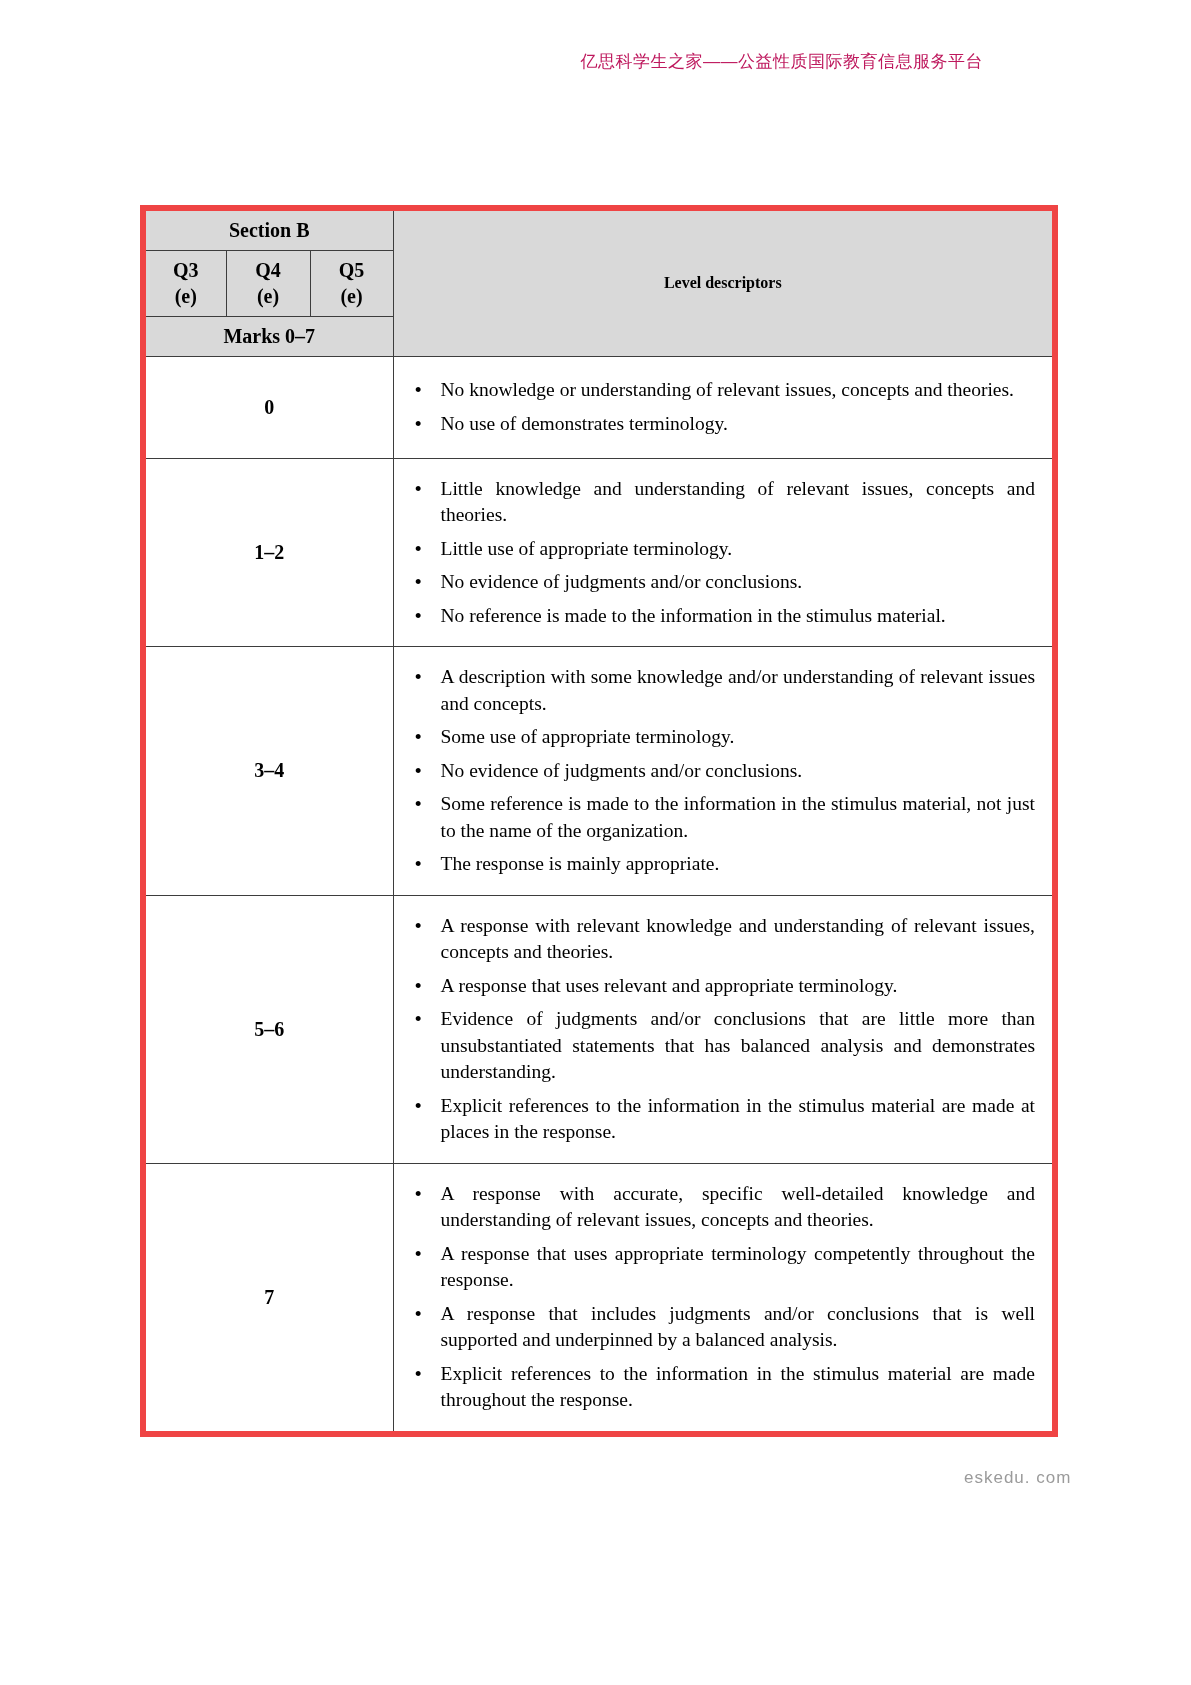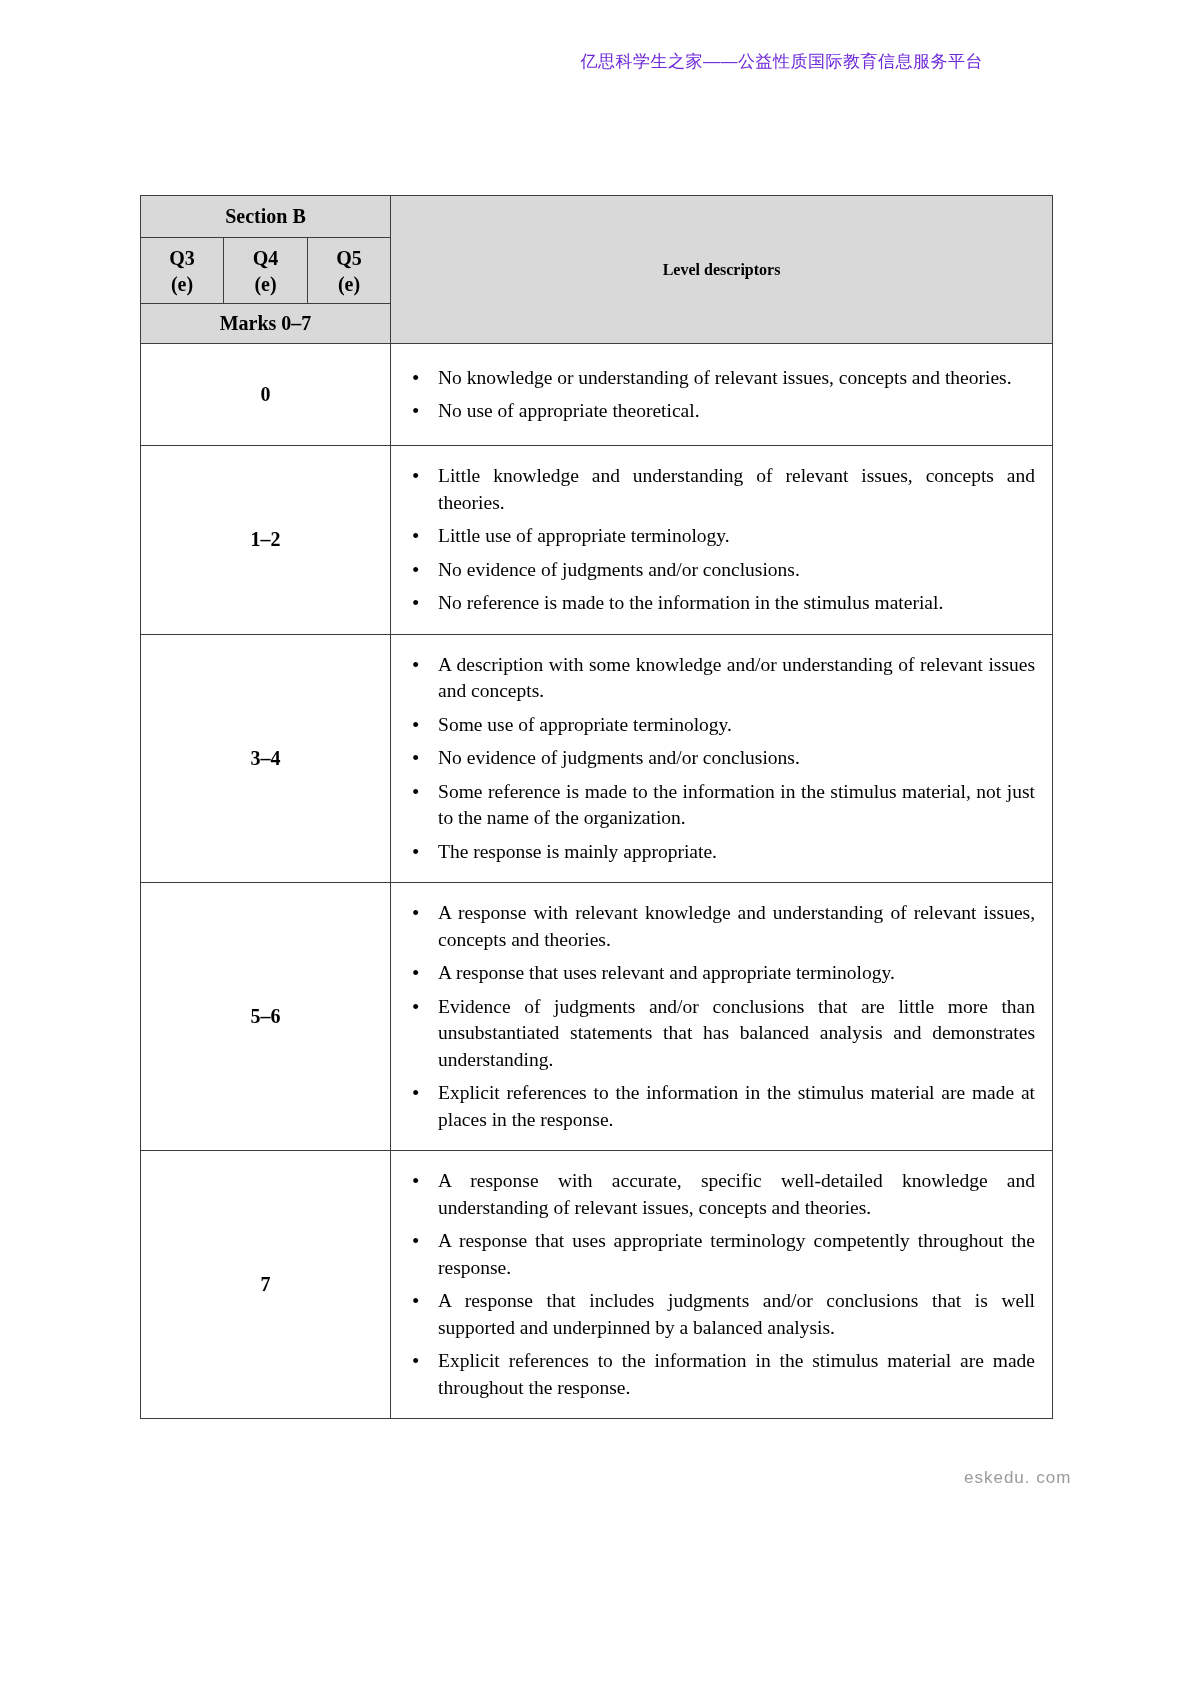--- a/index.html
+++ b/index.html
@@ -3,26 +3,26 @@
 <meta charset="utf-8">
 <style>
   html,body{margin:0;padding:0;}
   body{
     width:1191px;height:1685px;position:relative;background:#ffffff;
     font-family:"Liberation Serif", serif;color:#000;
   }
   .top-watermark{
     position:absolute;top:50px;right:208px;
     font-family:"Liberation Sans", sans-serif;
-    font-size:17px;color:#6d28d9;letter-spacing:0.5px;
+    font-size:17px;color:#be185d;letter-spacing:0.5px;
   }
   table.mark-table{
-    position:absolute;left:140px;top:195px;width:912px;
+    position:absolute;left:140px;top:205px;width:912px;
     border-collapse:collapse;table-layout:fixed;
-    border:1px solid #ef4444;
+    border:6px solid #ef4444;
   }
   .mark-table th,.mark-table td{border:1px solid #3d3d3d;}
   .gray{background:#d9d9d9;}
   thead tr.r-section{height:42px;}
   thead tr.r-q{height:66px;}
   thead tr.r-marks{height:40px;}
   th.section-b{font-size:20px;font-weight:bold;text-align:center;vertical-align:middle;}
   th.q-cell{font-size:20px;font-weight:bold;text-align:center;vertical-align:middle;line-height:1.3;}
   th.q-cell .q-sub{font-weight:bold;}
   th.level-desc{font-size:16px;font-weight:bold;text-align:center;vertical-align:middle;}
@@ -88,21 +88,21 @@
       <tr class="r-marks">
         <th colspan="3" class="gray marks-head">Marks 0–7</th>
       </tr>
     </thead>
     <tbody id="rows-body">
   <tr>
     <td colspan="3" class="mark-cell">0</td>
     <td class="desc-cell">
       <ul class="bullets">
               <li>No knowledge or understanding of relevant issues, concepts and theories.</li>
-              <li>No use of appropriate theoretical.</li>
+              <li>No use of demonstrates terminology.</li>
             </ul>
     </td>
   </tr>
 
   <tr>
     <td colspan="3" class="mark-cell">1–2</td>
     <td class="desc-cell">
       <ul class="bullets">
               <li>Little knowledge and understanding of relevant issues, concepts and theories.</li>
               <li>Little use of appropriate terminology.</li>

